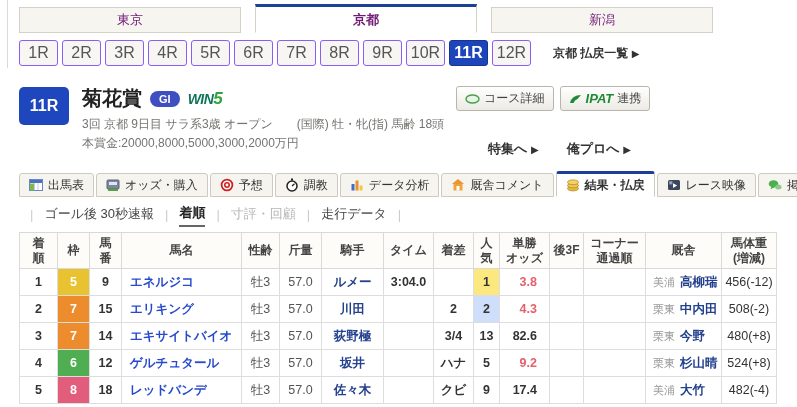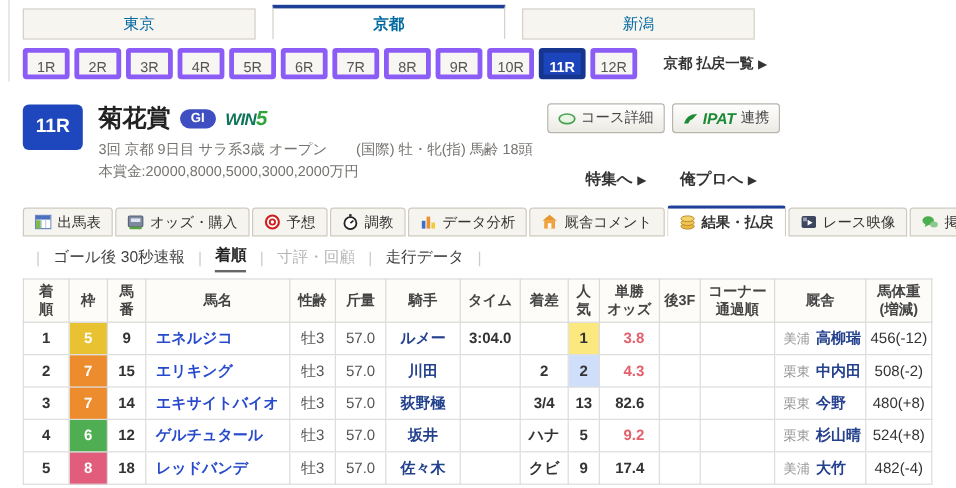--- a/index.html
+++ b/index.html
@@ -4,31 +4,31 @@
 <style>
   * { margin:0; padding:0; box-sizing:border-box; }
   html,body { background:#fff; }
   body { font-family:"Liberation Sans","DejaVu Sans",sans-serif; color:#333; }
   .page { position:relative; width:797px; height:407px; background:#fff; overflow:hidden; }
   .left-edge { position:absolute; left:7px; top:0; width:1px; height:68px; background:#dcd9d2; }
   .content { padding:0 19px; }
 
   
   .venue-tabs { display:flex; align-items:flex-end; margin-top:4px; height:29px; }
-  .venue-tab { width:194px; height:26px; line-height:24px; text-align:center; font-size:13px;
-    color:#0369a1; background:#f7f5f0; border:1px solid #d5d1c8; cursor:pointer; }
+  .venue-tab { width:222px; height:26px; line-height:24px; text-align:center; font-size:13px;
+    color:#701a75; background:#f7f5f0; border:1px solid #d5d1c8; cursor:pointer; }
   .venue-tab + .venue-tab { margin-left:14px; }
   .venue-tab.active { height:29px; line-height:25px; background:#fff; font-weight:bold;
     border-top:3px solid #1e3f96; border-bottom:1px solid #fff; }
 
   
   .race-row { display:flex; align-items:center; margin-top:6px; height:28px; }
   .race-btns { display:flex; gap:4px; }
   .race-btn { display:block; width:39px; height:26px; line-height:24px; text-align:center;
-    font-size:12px; color:#555; background:#f7f6f2; border:4px solid #8b5cf6; border-radius:3px;
+    font-size:16px; color:#555; background:#f7f6f2; border:1px solid #8b5cf6; border-radius:3px;
     text-decoration:none; cursor:pointer; }
   .race-btn.active { background:#1c44bb; border-color:#16358f; color:#fff; font-weight:bold; }
   .payout-link { margin-left:22px; font-size:12px; font-weight:bold; color:#333; text-decoration:none; cursor:pointer; }
   .payout-link .arw { font-size:10px; color:#333; }
 
   
   .race-header { position:relative; margin-top:18px; height:76px; }
   .rh-left { display:flex; }
   .race-no-badge { width:50px; height:38px; margin-top:2px; background:#1e46bd; border-radius:5px;
     color:#fff; font-size:16px; font-weight:bold; text-align:center; line-height:38px; }

